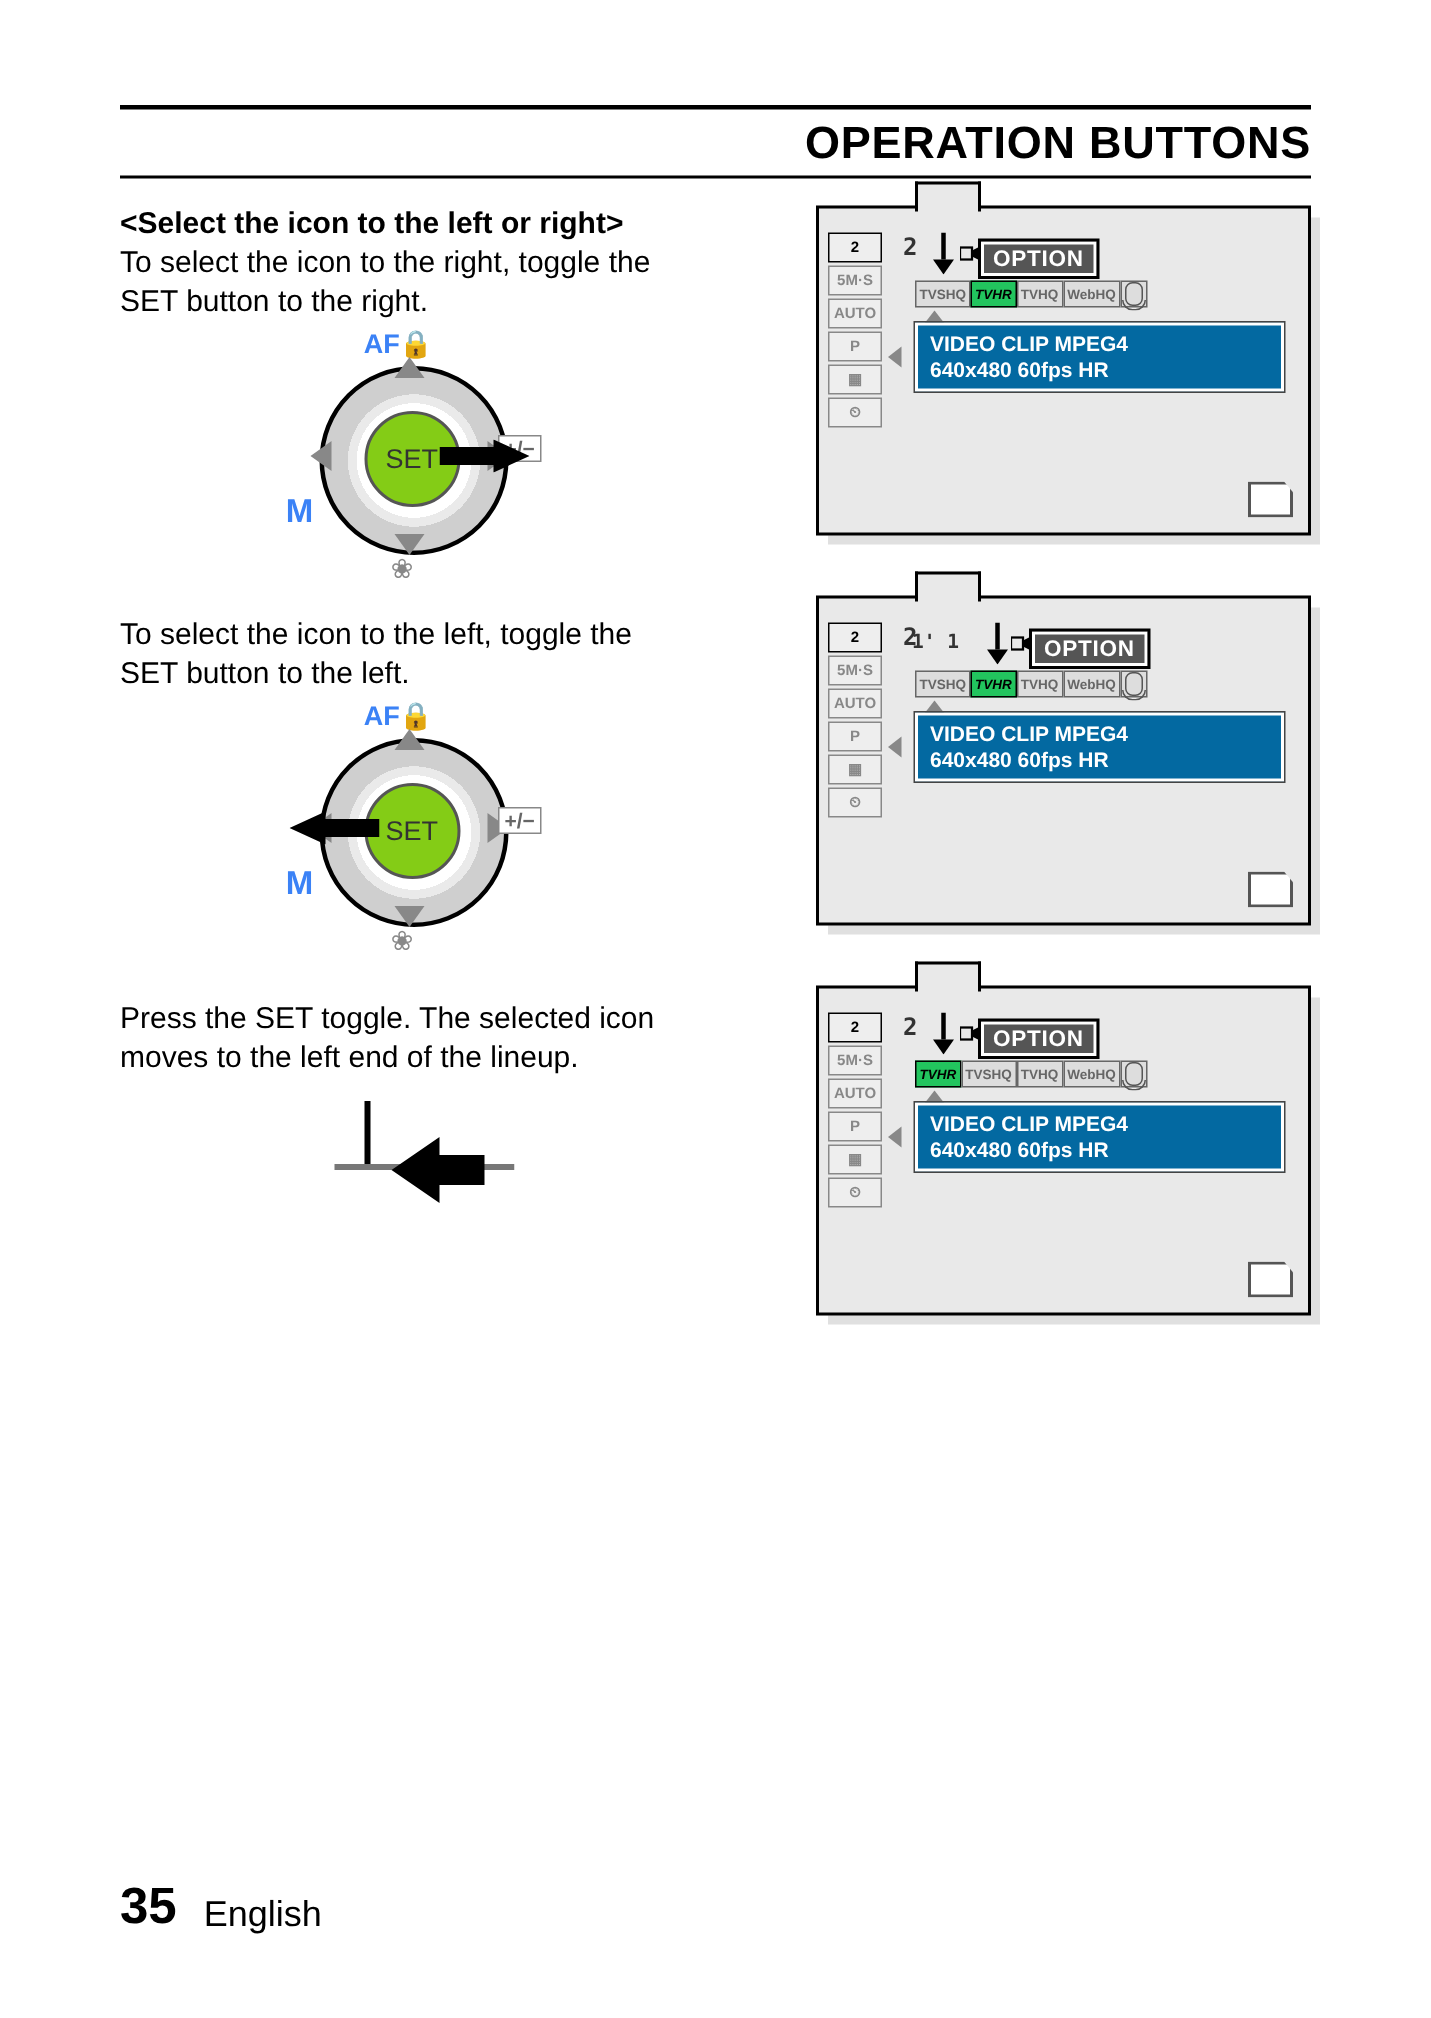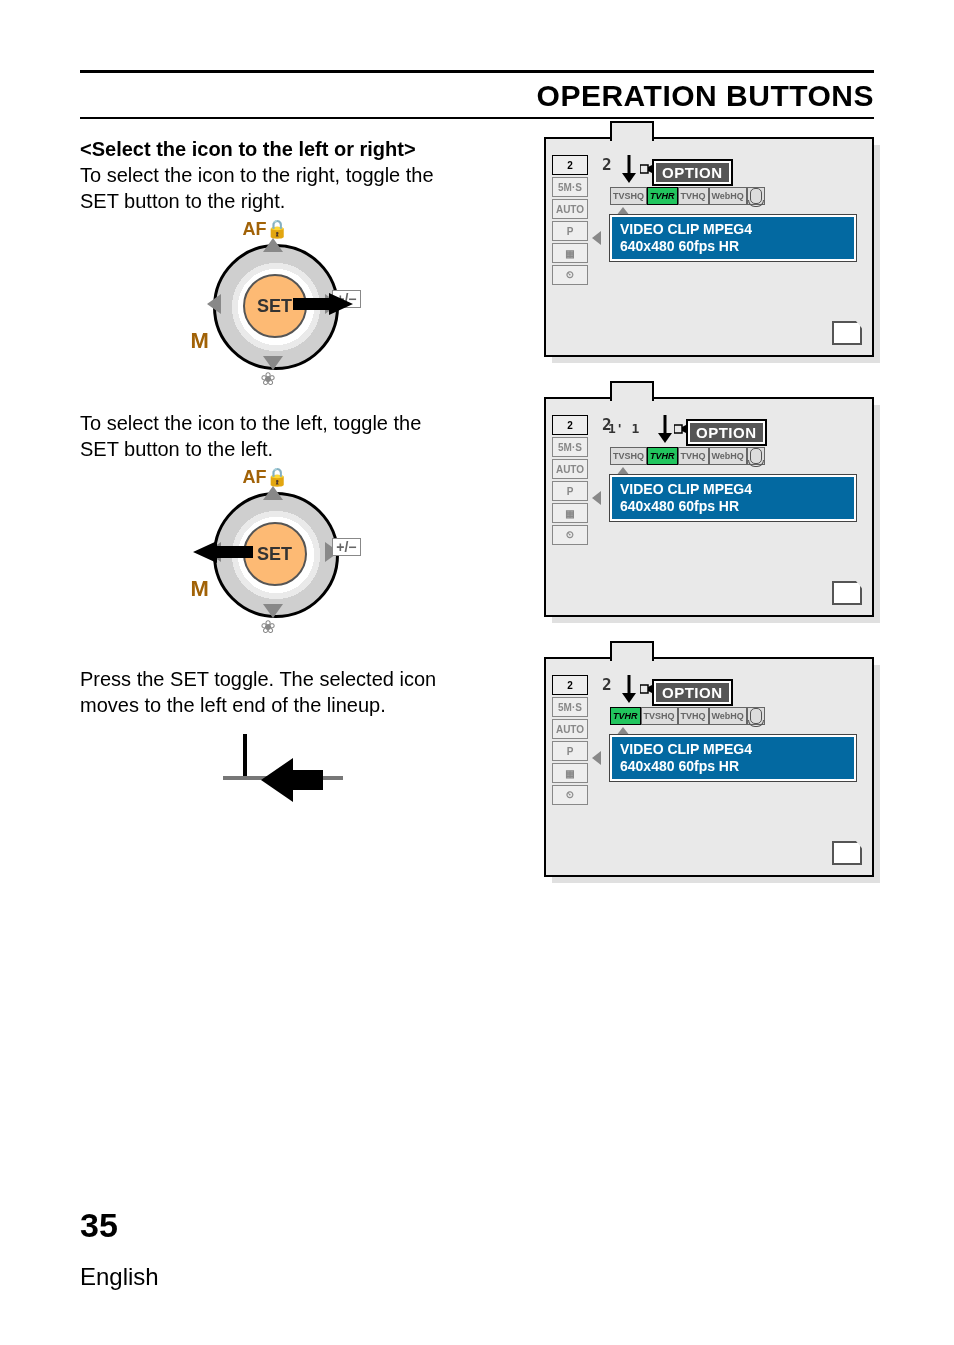--- a/index.html
+++ b/index.html
@@ -11,27 +11,27 @@
 .rule-under-h1{border-top:2px solid #000;margin-bottom:18px;}
 .cols{display:flex;}
 .left{width:385px;}
 .right{flex:1;}
 .sect{margin-bottom:26px;}
 .sub{font-weight:700;font-size:20px;line-height:1.25;}
 .body{font-size:20px;line-height:1.3;}
 .set-wrap{display:flex;justify-content:center;margin-top:10px;}
 .set-dial{position:relative;width:160px;height:160px;}
 .set-dial .ring{position:absolute;left:20px;top:20px;width:120px;height:120px;border-radius:50%;border:3px solid #000;background:radial-gradient(circle,#fff 0 45%,#eaeaea 45% 52%,#cfcfcf 52% 100%);} 
-.set-dial .inner{position:absolute;left:50px;top:50px;width:60px;height:60px;border-radius:50%;border:2px solid #555;background:#fdba74;display:flex;align-items:center;justify-content:center;font-weight:700;font-size:18px;color:#333;}
+.set-dial .inner{position:absolute;left:50px;top:50px;width:60px;height:60px;border-radius:50%;border:2px solid #555;background:#84cc16;display:flex;align-items:center;justify-content:center;font-weight:400;font-size:18px;color:#333;}
 .set-dial .tri{position:absolute;width:0;height:0;}
 .tri.up{top:14px;left:70px;border-left:10px solid transparent;border-right:10px solid transparent;border-bottom:14px solid #888;}
 .tri.down{bottom:14px;left:70px;border-left:10px solid transparent;border-right:10px solid transparent;border-top:14px solid #888;}
 .tri.left{left:14px;top:70px;border-top:10px solid transparent;border-bottom:10px solid transparent;border-right:14px solid #888;}
 .tri.right{right:14px;top:70px;border-top:10px solid transparent;border-bottom:10px solid transparent;border-left:14px solid #888;}
-.lbl{position:absolute;font-weight:700;color:#a16207;font-size:18px;}
+.lbl{position:absolute;font-weight:700;color:#3b82f6;font-size:18px;}
 .lbl.af{top:-6px;left:50px;}
 .lbl.m{bottom:30px;left:-2px;font-size:22px;}
 .lbl.pm{top:66px;right:-8px;border:1px solid #888;padding:0 3px;font-size:14px;color:#666;background:#fff;}
 .flower{position:absolute;bottom:-6px;left:68px;color:#888;font-size:18px;}
 .arrow-big{position:absolute;width:60px;height:22px;top:69px;}
 .arrow-big.right{left:100px;}
 .arrow-big.left{left:0px;}
 .arrow-big svg{width:100%;height:100%;}
 .screen-card{position:relative;width:330px;height:220px;margin:0 0 36px auto;}
 .screen-card .sh{position:absolute;left:8px;top:8px;right:-6px;bottom:-6px;background:var(--shadow);}
@@ -48,21 +48,21 @@
 .screen .arrow-down{position:absolute;left:76px;top:16px;}
 .screen .pill-icon{position:absolute;left:94px;top:22px;width:12px;height:16px;}
 .screen .infobox{position:absolute;left:64px;top:76px;right:16px;border:2px solid #fff;outline:1px solid #444;background:#0369a1;color:#fff;font-weight:700;font-size:14px;padding:4px 8px;line-height:1.2;}
 .screen .sdcard{position:absolute;right:10px;bottom:10px;width:26px;height:20px;border:2px solid #555;background:#fff;clip-path:polygon(0 0,80% 0,100% 30%,100% 100%,0 100%);}
 .caret-up{position:absolute;left:70px;top:68px;width:0;height:0;border-left:7px solid transparent;border-right:7px solid transparent;border-bottom:9px solid #888;}
 .caret-left{position:absolute;left:46px;top:92px;width:0;height:0;border-top:7px solid transparent;border-bottom:7px solid transparent;border-right:9px solid #888;}
 .mic{width:10px;height:14px;border:1px solid #555;border-radius:5px;display:inline-block;position:relative;}
 .mic:after{content:"";position:absolute;left:-3px;right:-3px;bottom:-4px;height:6px;border:1px solid #555;border-top:none;border-radius:0 0 8px 8px;}
 .press-fig{display:flex;justify-content:center;margin-top:16px;}
 .press-fig svg{width:140px;height:90px;}
-.footer{position:absolute;left:80px;bottom:54px;display:flex;align-items:flex-start;gap:18px;flex-direction:column;}
+.footer{position:absolute;left:80px;bottom:54px;display:flex;align-items:flex-end;gap:18px;}
 .footer .pg{font-size:34px;font-weight:700;}
 .footer .lang{font-size:24px;}
 </style>
 </head>
 <body>
 
 <div class="page">
   <div class="rule-top"></div>
   <h1>OPERATION BUTTONS</h1>
   <div class="rule-under-h1"></div>

